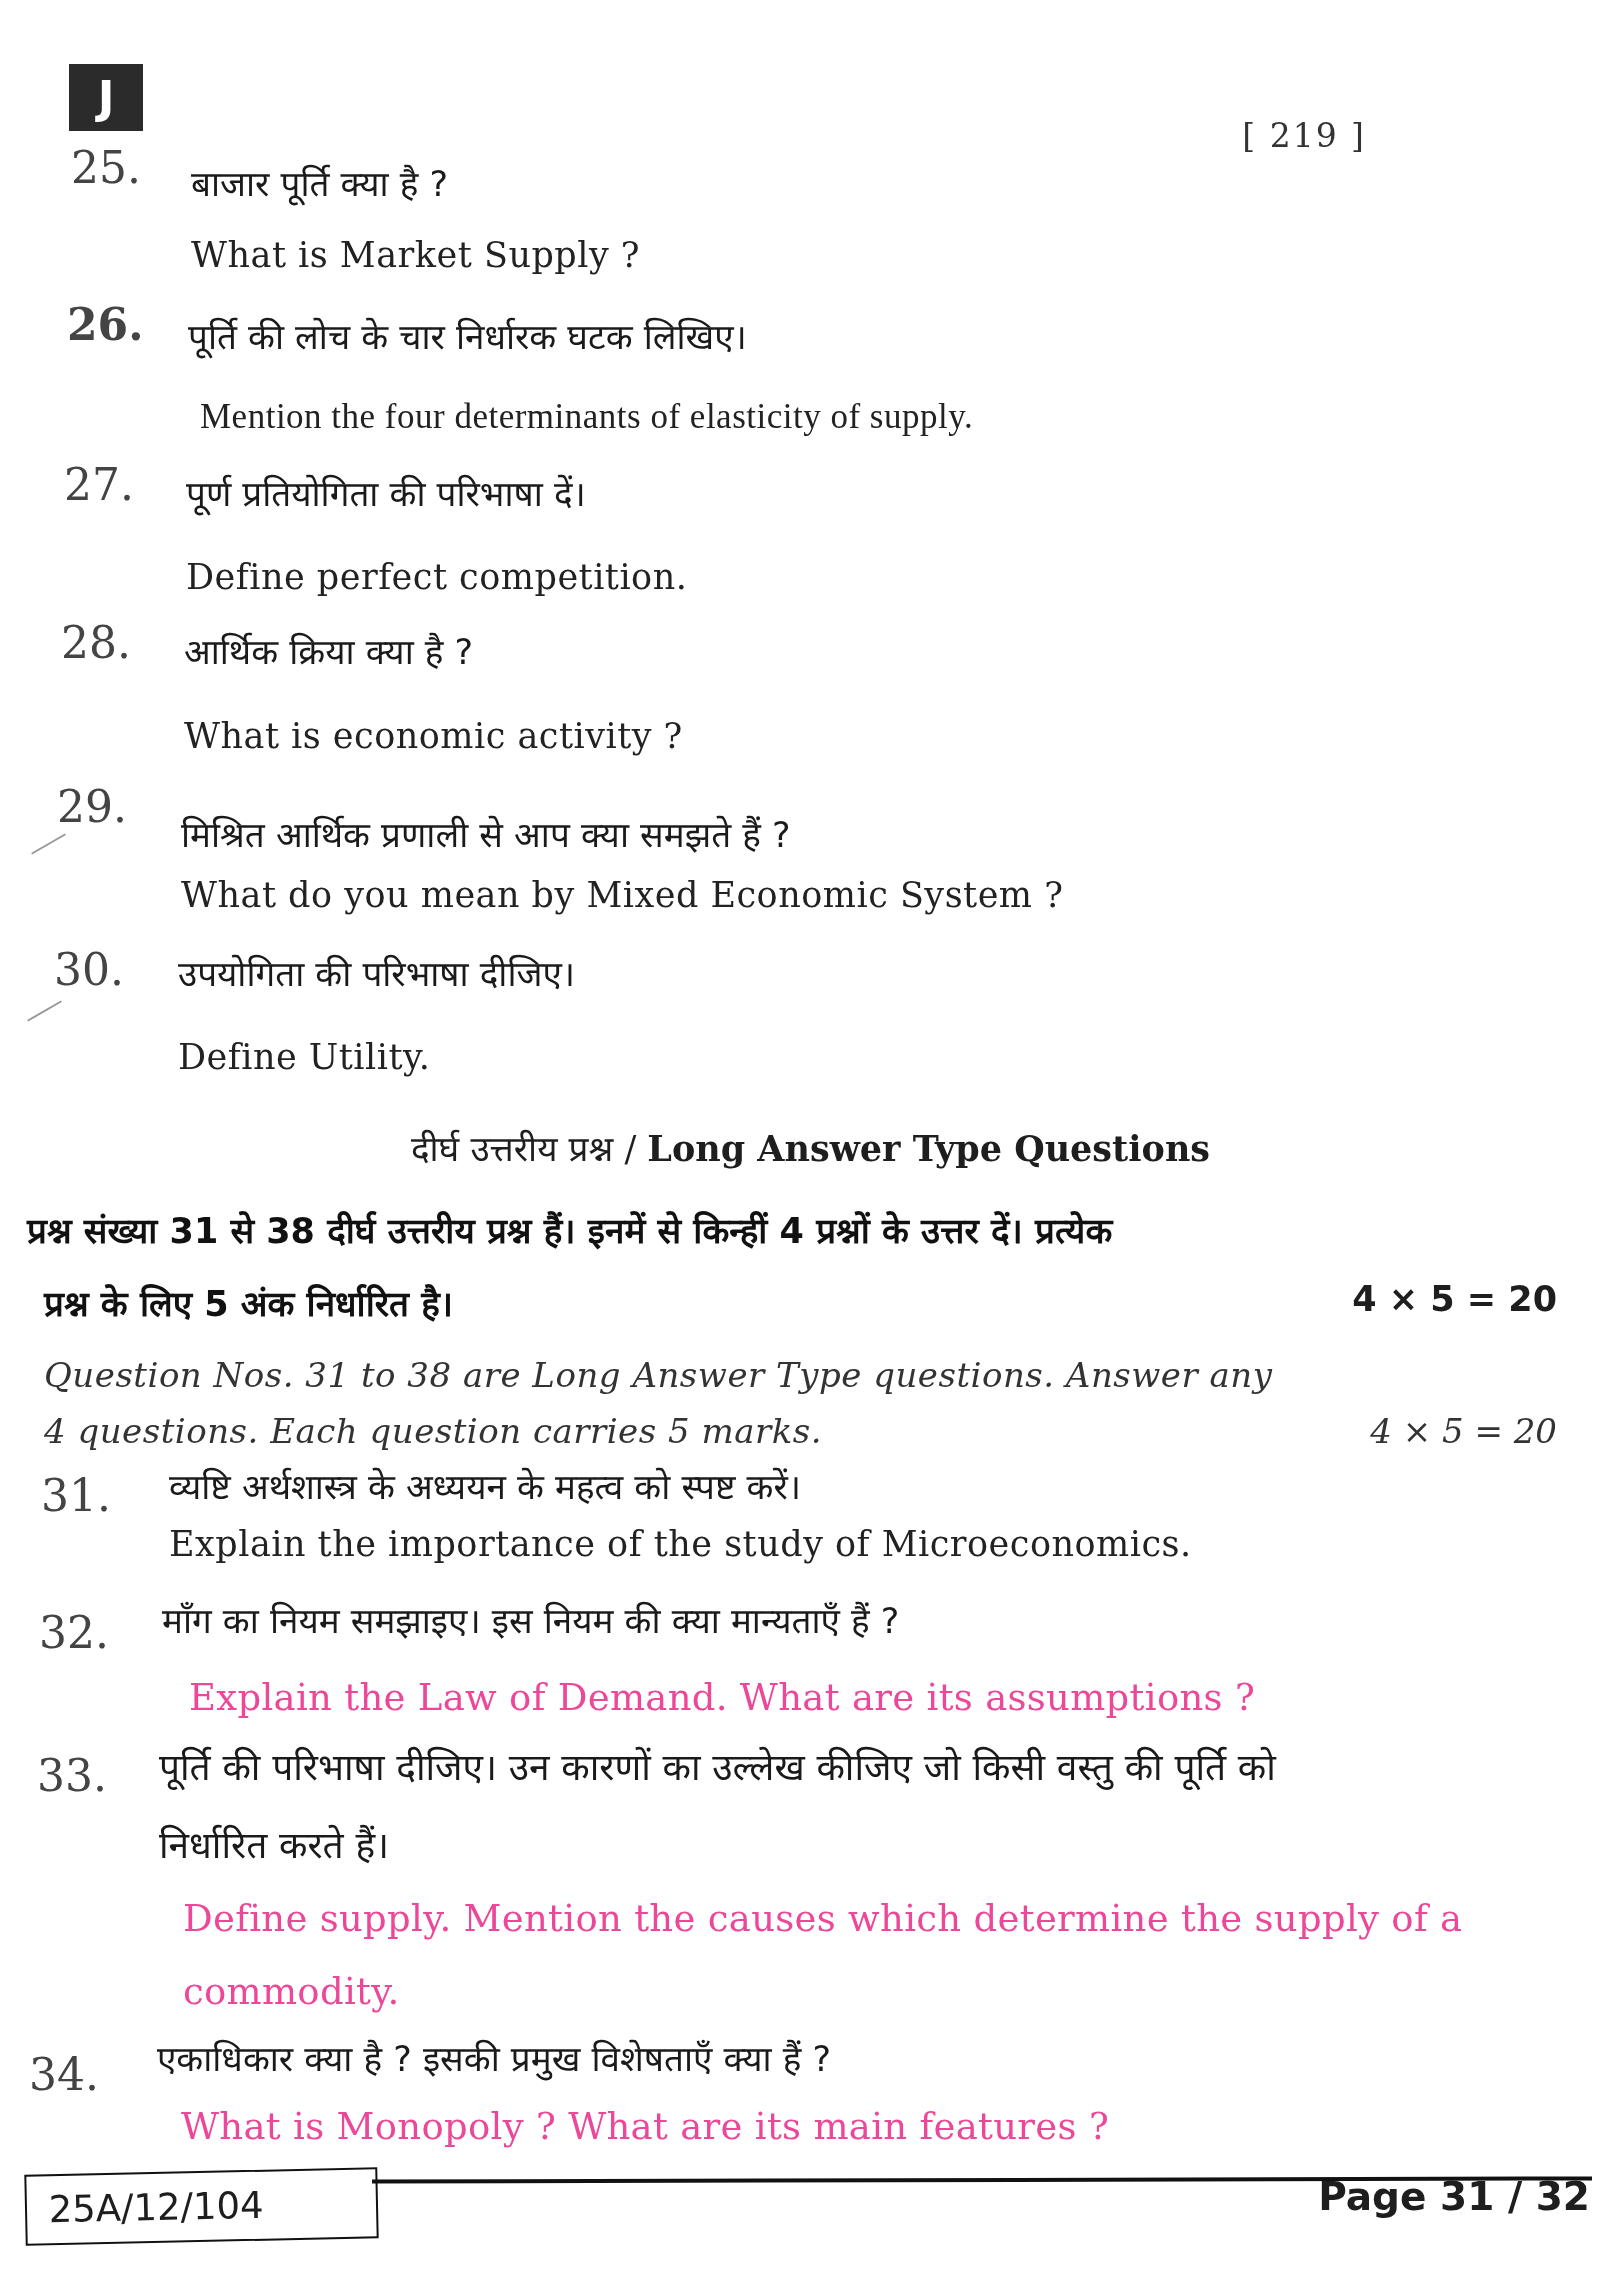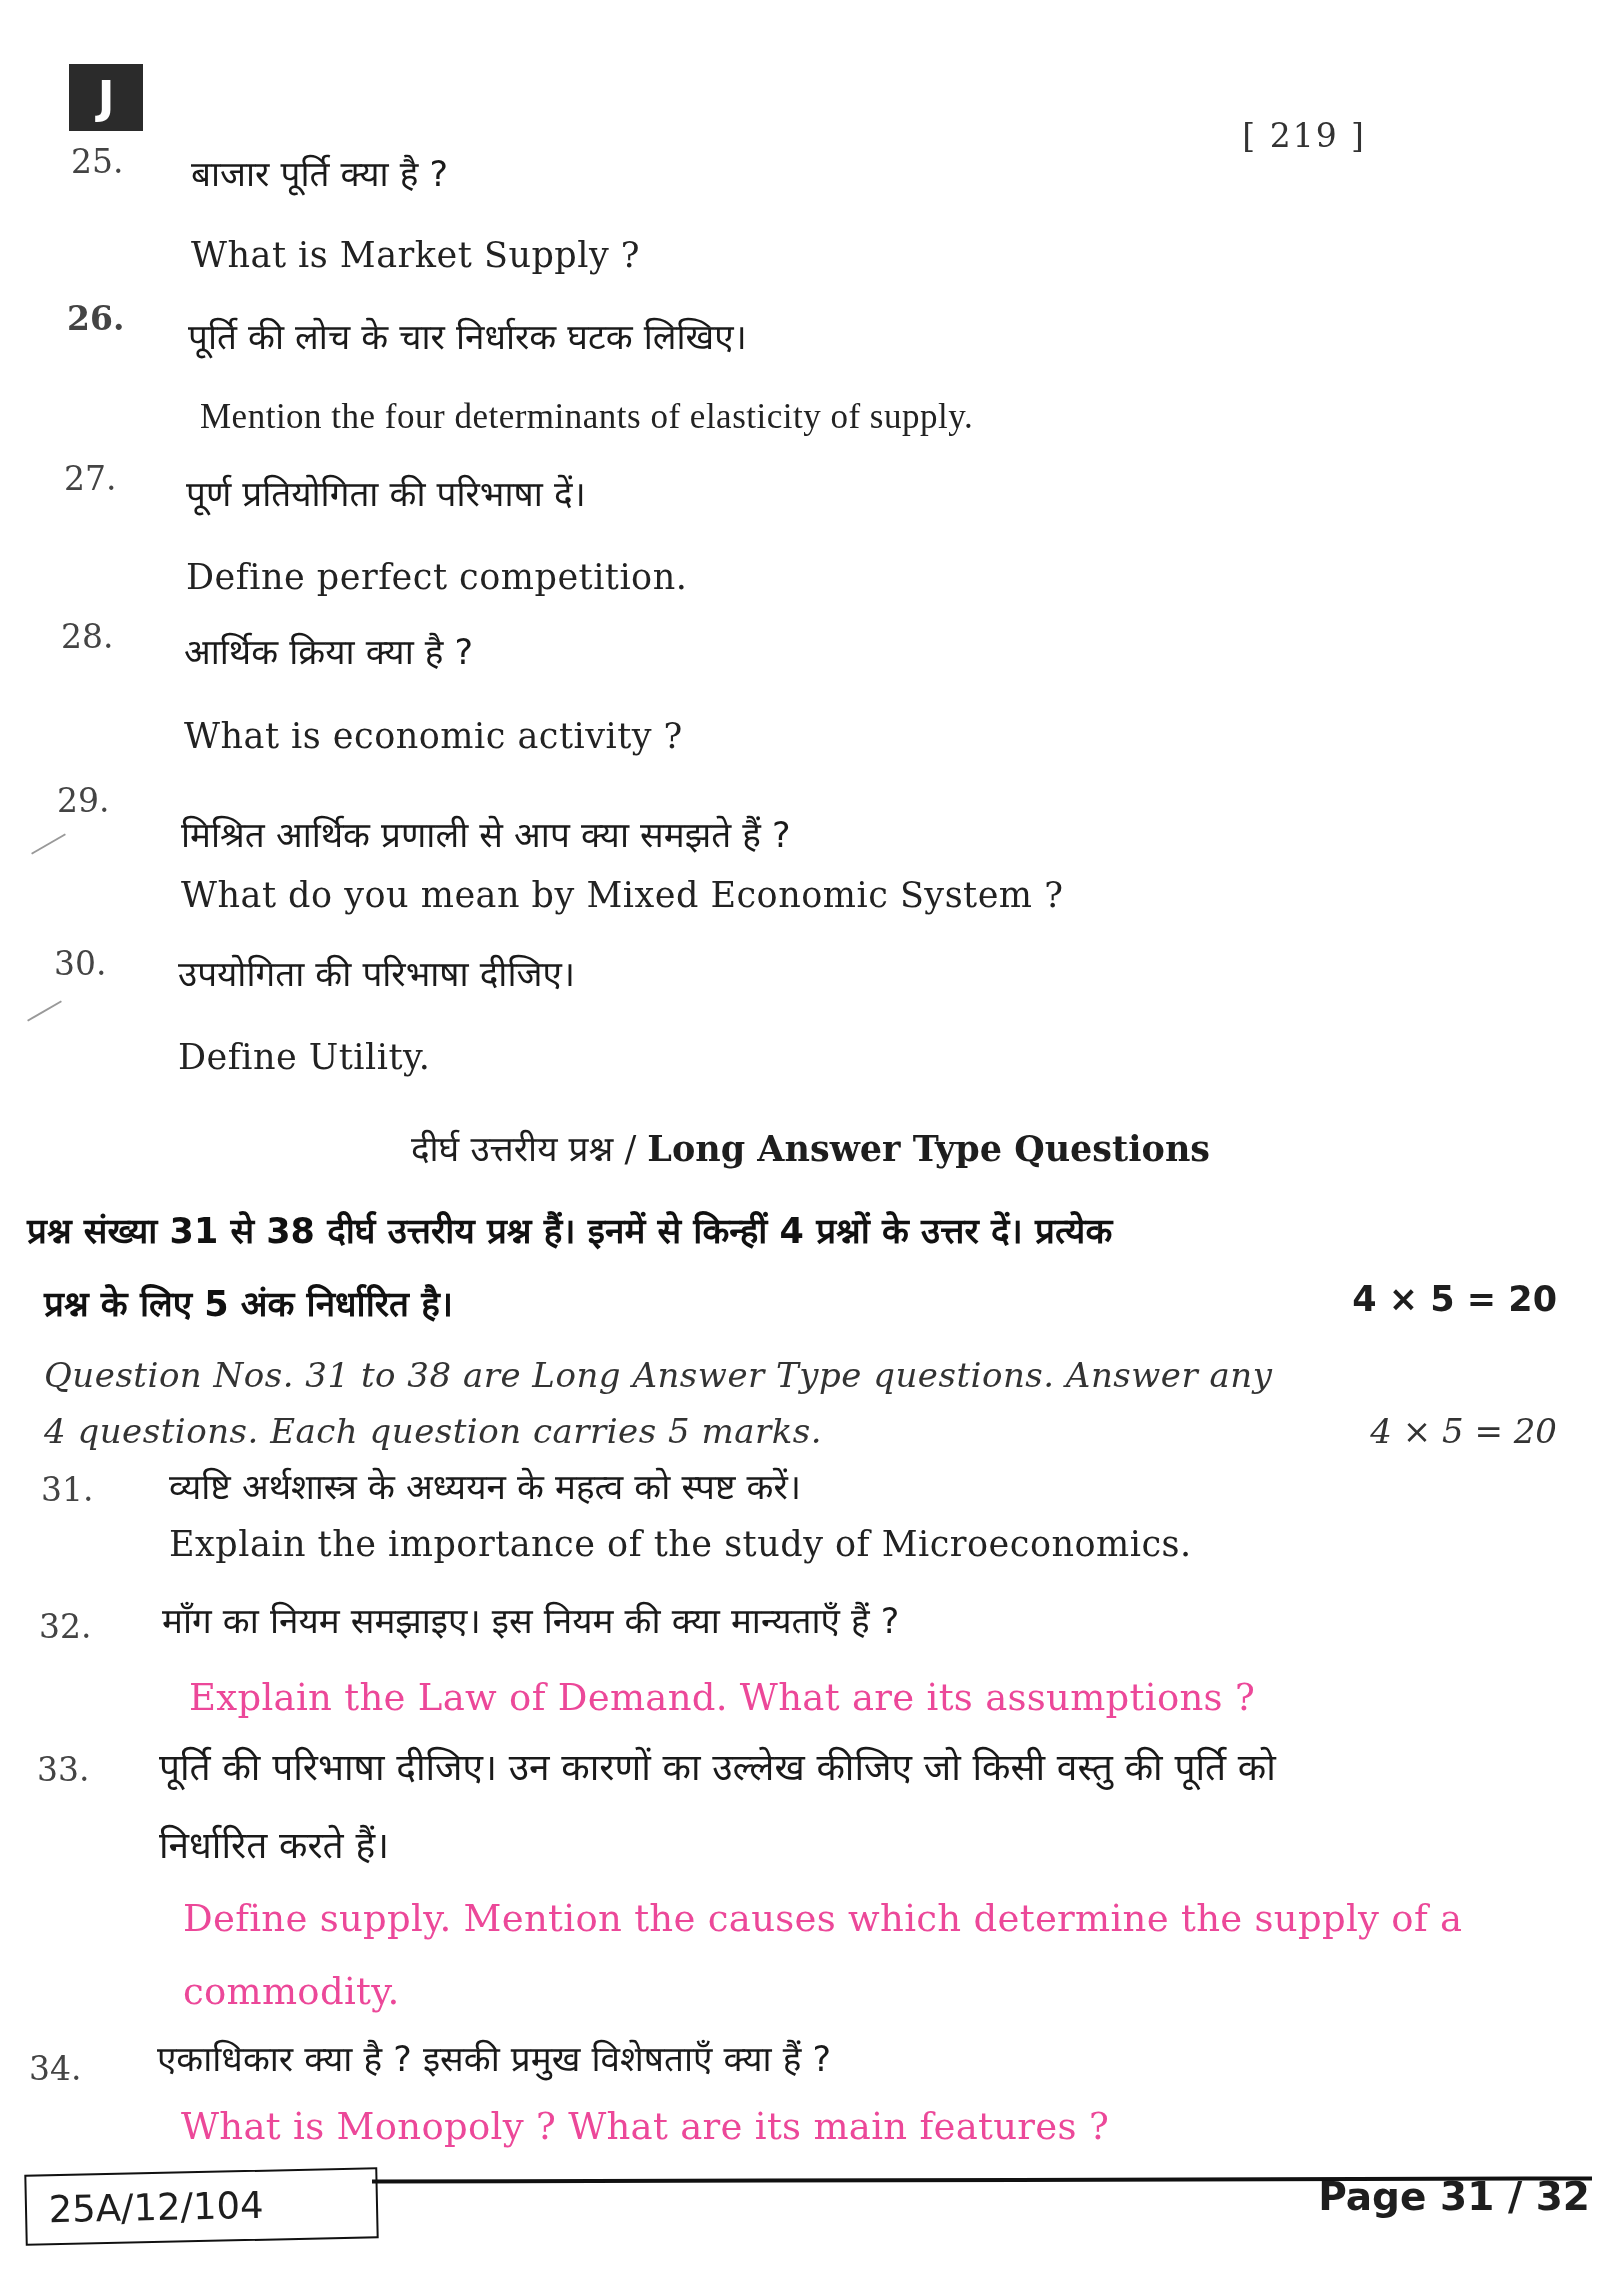--- a/index.html
+++ b/index.html
@@ -3,21 +3,21 @@
 <meta charset="utf-8">
 <style>
   html, body { margin:0; padding:0; background:#ffffff; }
   body { width:1621px; height:2293px; position:relative; overflow:hidden; color:#1e1e1e;
          font-family:"DejaVu Serif", serif; }
   .abs { position:absolute; white-space:nowrap; }
   .set-badge { left:69px; top:64px; width:74px; height:67px; background:#2b2b2b; color:#fff;
                font-family:"DejaVu Sans", sans-serif; font-weight:bold; font-size:45px;
                display:flex; align-items:center; justify-content:center; }
   .pageref { right:255px; top:116px; font-size:33px; color:#333; letter-spacing:2px; }
-  .qnum { font-size:33px; color:#444; }
+  .qnum { font-size:44px; color:#444; }
   .hi { font-family:"DejaVu Sans", sans-serif; font-size:35px; color:#1a1a1a; }
   .en { font-size:35px; color:#222; letter-spacing:0.5px; }
   .en2 { font-size:37px; color:#ec4899; letter-spacing:0.3px;margin-left:24px; }
   .heading { left:0; width:1621px; text-align:center; top:1124px; font-size:35px; }
   .heading .hb { font-family:"DejaVu Sans", sans-serif; }
   .heading .eb { font-weight:bold; }
   .instr-hi { font-family:"DejaVu Sans", sans-serif; font-weight:bold; font-size:35px; color:#111; }
   .instr-en { font-style:italic; font-size:34px; color:#333; letter-spacing:0.5px; }
   .marks-b { font-family:"DejaVu Sans", sans-serif; font-weight:bold; font-size:35px; right:64px; }
   .marks-i { font-style:italic; font-size:34px; color:#333; right:64px; }
@@ -27,21 +27,21 @@
   .page-no { right:31px; top:2174px; font-family:"DejaVu Sans", sans-serif; font-weight:bold; font-size:39px; }
   .pencil { width:39px; height:2px; background:#999; transform:rotate(-30deg); }
 </style>
 </head>
 <body>
 
 <div class="abs set-badge">J</div>
 <div class="abs pageref">[ 219 ]</div>
 
 <div class="abs qnum" style="left:71px;top:142px;">25.</div>
-<div class="abs hi" style="left:191px;top:149px;">बाजार पूर्ति क्या है ?</div>
+<div class="abs hi" style="left:191px;top:159px;">बाजार पूर्ति क्या है ?</div>
 <div class="abs en" style="left:191px;top:235px;">What is Market Supply ?</div>
 
 <div class="abs qnum" style="left:67px;top:299px;font-weight:bold;">26.</div>
 <div class="abs hi" style="left:188px;top:312px;">पूर्ति की लोच के चार निर्धारक घटक लिखिए।</div>
 <div class="abs en" style="left:200px;top:397px;font-family:Liberation Serif, serif;">Mention the four determinants of elasticity of supply.</div>
 
 <div class="abs qnum" style="left:64px;top:459px;">27.</div>
 <div class="abs hi" style="left:186px;top:469px;">पूर्ण प्रतियोगिता की परिभाषा दें।</div>
 <div class="abs en" style="left:186px;top:557px;">Define perfect competition.</div>
 

